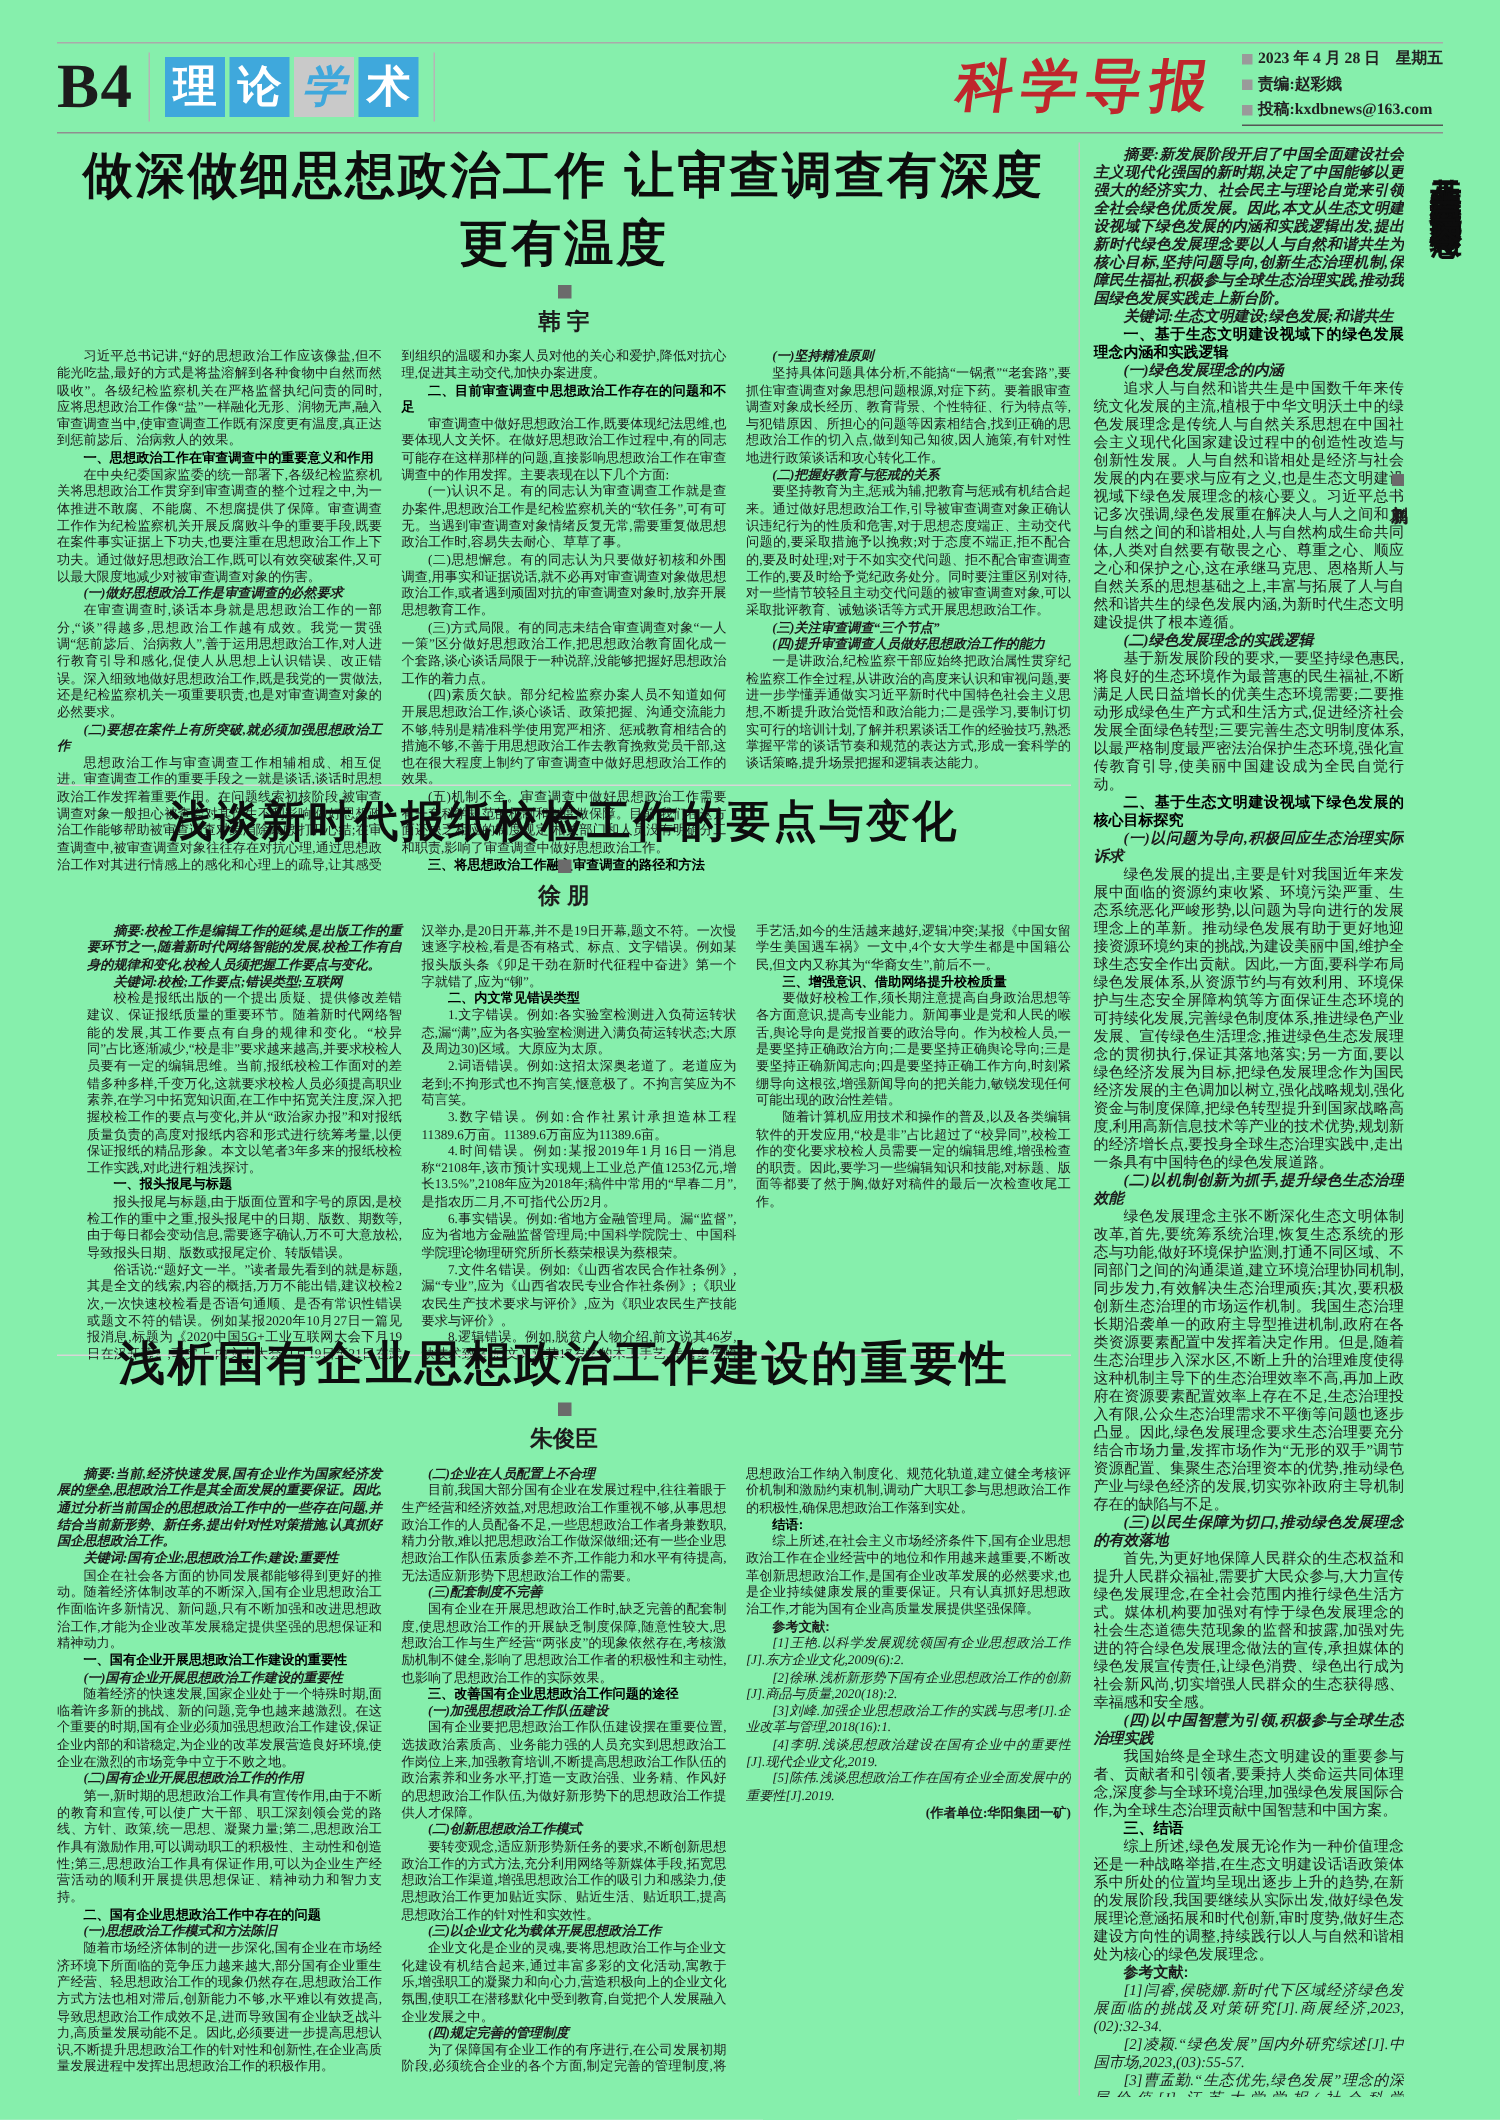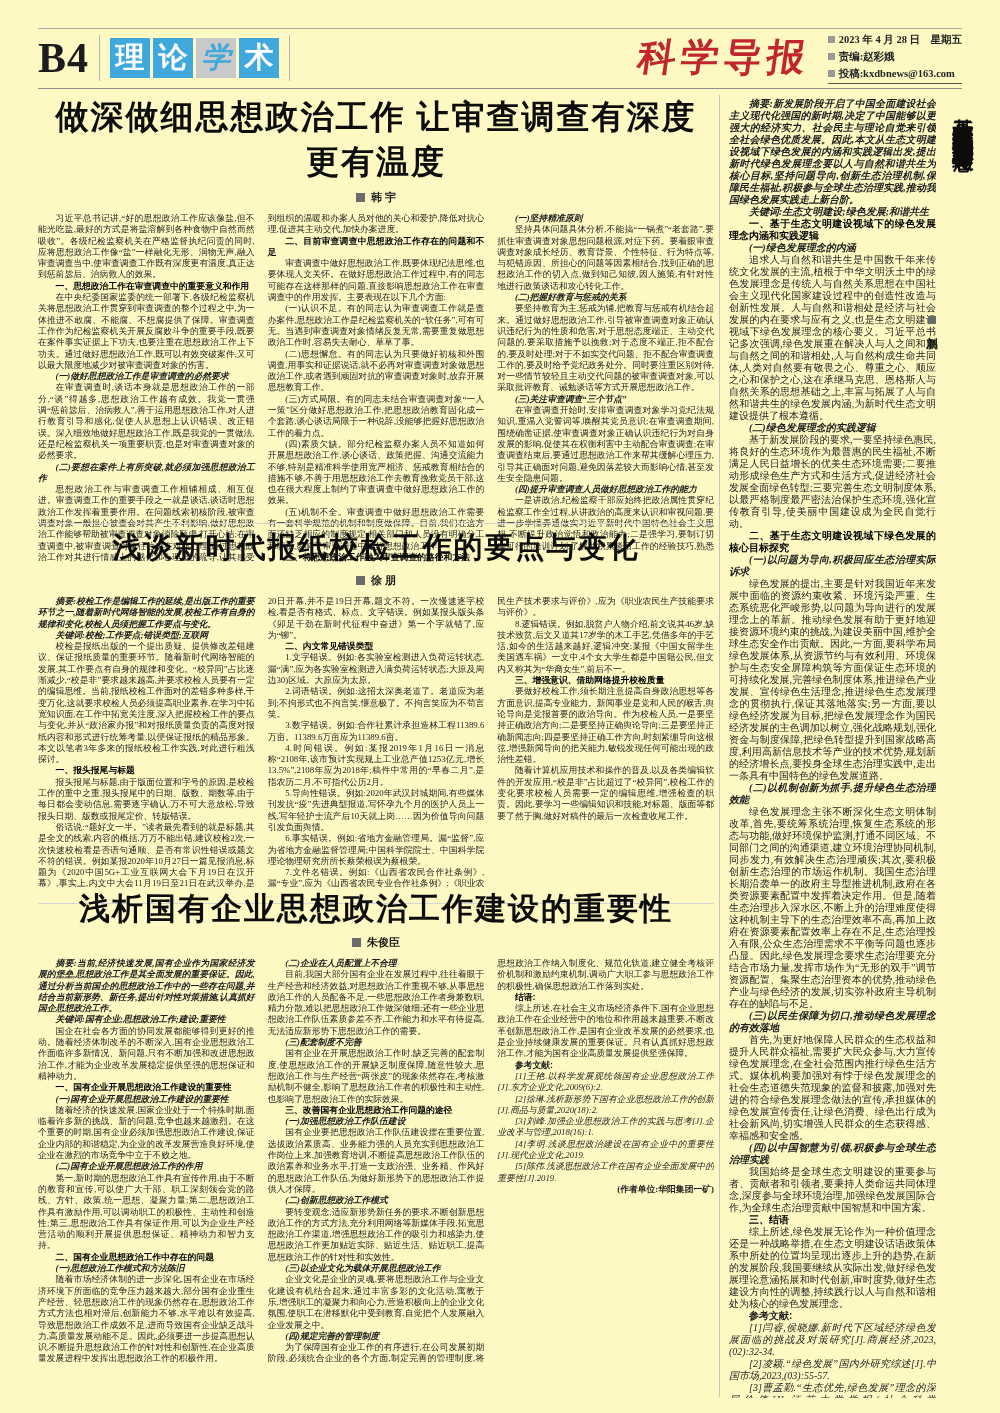--- a/index.html
+++ b/index.html
@@ -1,46 +1,46 @@
 <!DOCTYPE html>
 <html style="--accent: #3fa8dc; --red: #c0262c;"><head>
 <meta charset="utf-8">
 <style>
   :root{ --accent:#3fa8dc; --red:#c0262c; --ink:#1c1c1c; }
   *{margin:0;padding:0;box-sizing:border-box;}
   body{background:#e8e8e8;font-family:"Liberation Serif","DejaVu Serif",serif;color:var(--ink);}
-  .page{position:relative;width:1000px;height:1413px;background:#fef9c3;margin:0 auto;overflow:hidden;}
+  .page{position:relative;width:1000px;height:1413px;background:#86efac;margin:0 auto;overflow:hidden;}
 
   
   .topline{position:absolute;left:38px;width:924px;top:28px;border-top:1px solid #aaa;}
   .hdr{position:absolute;left:38px;top:31px;width:924px;height:58px;display:flex;justify-content:space-between;align-items:center;border-bottom:1px solid #8f8f8f;padding-bottom:4px;}
   .hdr-left{display:flex;align-items:center;gap:10px;}
   .edition{font-family:"Liberation Serif","DejaVu Serif",serif;font-weight:bold;font-size:42px;letter-spacing:1px;}
   .vdiv{width:1px;height:46px;background:#b5b5b5;}
   .logo{display:flex;gap:3px;align-items:center;}
   .lsq{width:40px;height:40px;background:var(--accent);color:#fff;font-family:"Liberation Sans","DejaVu Sans",sans-serif;font-weight:bold;font-size:29px;display:flex;align-items:center;justify-content:center;}
   .lsq.alt{background:#c9c9c9;color:var(--accent);font-style:italic;font-family:"Liberation Serif",serif;transform:none;}
   .hdr-right{display:flex;align-items:center;gap:18px;}
   .masthead{color:var(--red);font-weight:bold;font-size:38px;letter-spacing:5px;transform:skewX(-8deg);font-family:"Liberation Serif","DejaVu Serif",serif;}
   .hdr-info{font-size:10.5px;line-height:17px;color:#222;font-weight:bold;font-family:"Liberation Serif",serif;}
   .hdr-info .line{display:flex;align-items:center;}
   .isq{display:inline-block;width:7px;height:7px;background:#9a9a9a;margin-right:4px;flex:0 0 auto;}
   .hdr-info .line.last{border-bottom:1.5px solid #555;padding-bottom:1px;}
 
   
   .art{position:absolute;left:38px;width:676px;}
   .a-title{font-family:"Liberation Sans","DejaVu Sans",sans-serif;font-weight:bold;text-align:center;color:#0d0d0d;letter-spacing:2px;}
-  .byline{display:flex;justify-content:center;align-items:center;gap:6px;margin-top:5px;font-family:"Liberation Sans","DejaVu Sans",sans-serif;font-weight:bold;font-size:11px;}
+  .byline{display:flex;justify-content:center;align-items:center;gap:6px;margin-top:5px;font-family:"Liberation Sans","DejaVu Sans",sans-serif;font-weight:bold;font-size:15px;flex-direction:column;}
   .bsq{display:inline-block;width:9px;height:9px;background:#6b6b6b;}
   .cols{margin-top:8px;column-gap:13px;column-fill:auto;overflow:hidden;text-align:justify;font-size:8.8px;line-height:11.3px;}
   .cols3{column-count:3;}
   .sep{position:absolute;left:38px;width:676px;border-top:1px solid #d6d6d6;}
 
   .a1{top:95px;} .a1 .a-title{font-size:33px;} .a1 .cols{height:358px;}
-  .a2{top:528px;} .a2 .a-title{font-size:29px;} .a2 .cols{height:305px;}
+  .a2{top:528px;} .a2 .a-title{font-size:29px;} .a2 .cols{height:305px;margin-left:20px;}
   .a3{top:888px;} .a3 .a-title{font-size:31px;} .a3 .cols{height:414px;}
 
   
   .vline{position:absolute;left:719px;top:95px;height:1302px;border-left:1px solid #c4c4c4;}
   .a4-body{position:absolute;left:729px;top:98px;width:207px;height:1300px;overflow:hidden;text-align:justify;font-size:10px;line-height:12px;}
   .vtitle{position:absolute;left:949px;top:102px;height:500px;writing-mode:vertical-rl;font-family:"Liberation Sans","DejaVu Sans",sans-serif;font-weight:bold;font-size:21px;letter-spacing:1.5px;color:#0d0d0d;}
   .vauthor{position:absolute;left:924px;top:316px;writing-mode:vertical-rl;font-size:11px;font-weight:bold;display:flex;align-items:center;}
   .vauthor .bsq{width:8px;height:8px;margin-bottom:4px;}
 
   
@@ -112,21 +112,20 @@
         <p class="t-p">(二)思想懈怠。有的同志认为只要做好初核和外围调查,用事实和证据说话,就不必再对审查调查对象做思想政治工作,或者遇到顽固对抗的审查调查对象时,放弃开展思想教育工作。</p>
         <p class="t-p">(三)方式局限。有的同志未结合审查调查对象“一人一策”区分做好思想政治工作,把思想政治教育固化成一个套路,谈心谈话局限于一种说辞,没能够把握好思想政治工作的着力点。</p>
         <p class="t-p">(四)素质欠缺。部分纪检监察办案人员不知道如何开展思想政治工作,谈心谈话、政策把握、沟通交流能力不够,特别是精准科学使用宽严相济、惩戒教育相结合的措施不够,不善于用思想政治工作去教育挽救党员干部,这也在很大程度上制约了审查调查中做好思想政治工作的效果。</p>
         <p class="t-p">(五)机制不全。审查调查中做好思想政治工作需要有一套科学规范的机制和制度做保障。目前,我们在这方面还缺乏相应的制度规定,相关部门和人员没有明确分工和职责,影响了审查调查中做好思想政治工作。</p>
         <p class="t-h2">三、将思想政治工作融入审查调查的路径和方法</p>
         <p class="t-h3">(一)坚持精准原则</p>
         <p class="t-p">坚持具体问题具体分析,不能搞“一锅煮”“老套路”,要抓住审查调查对象思想问题根源,对症下药。要着眼审查调查对象成长经历、教育背景、个性特征、行为特点等,与犯错原因、所担心的问题等因素相结合,找到正确的思想政治工作的切入点,做到知己知彼,因人施策,有针对性地进行政策谈话和攻心转化工作。</p>
         <p class="t-h3">(二)把握好教育与惩戒的关系</p>
         <p class="t-p">要坚持教育为主,惩戒为辅,把教育与惩戒有机结合起来。通过做好思想政治工作,引导被审查调查对象正确认识违纪行为的性质和危害,对于思想态度端正、主动交代问题的,要采取措施予以挽救;对于态度不端正,拒不配合的,要及时处理;对于不如实交代问题、拒不配合审查调查工作的,要及时给予党纪政务处分。同时要注重区别对待,对一些情节较轻且主动交代问题的被审查调查对象,可以采取批评教育、诫勉谈话等方式开展思想政治工作。</p>
         <p class="t-h3">(三)关注审查调查“三个节点”</p>
-        <p class="t-p">在审查调查开始时,安排审查调查对象学习党纪法规知识,重温入党誓词等,唤醒其党员意识;在审查调查期间,围绕确凿证据,使审查调查对象正确认识违纪行为对自身发展的影响,促使其在权衡利害中主动配合审查调查;在审查调查结束后,要通过思想政治工作来帮其缓解心理压力,引导其正确面对问题,避免因落差较大而影响心情,甚至发生安全隐患问题。</p>
         <p class="t-h3">(四)提升审查调查人员做好思想政治工作的能力</p>
         <p class="t-p">一是讲政治,纪检监察干部应始终把政治属性贯穿纪检监察工作全过程,从讲政治的高度来认识和审视问题,要进一步学懂弄通做实习近平新时代中国特色社会主义思想,不断提升政治觉悟和政治能力;二是强学习,要制订切实可行的培训计划,了解并积累谈话工作的经验技巧,熟悉掌握平常的谈话节奏和规范的表达方式,形成一套科学的谈话策略,提升场景把握和逻辑表达能力。</p>
       </div>
   </div>
 
   <div class="sep" style="top:523px;"></div>
 
   <div class="art a2">
     <div class="a-title">浅谈新时代报纸校检工作的要点与变化</div>
     <div class="byline">
@@ -138,21 +137,20 @@
         <p class="t-kw">关键词:校检;工作要点;错误类型;互联网</p>
         <p class="t-p">校检是报纸出版的一个提出质疑、提供修改差错建议、保证报纸质量的重要环节。随着新时代网络智能的发展,其工作要点有自身的规律和变化。“校异同”占比逐渐减少,“校是非”要求越来越高,并要求校检人员要有一定的编辑思维。当前,报纸校检工作面对的差错多种多样,千变万化,这就要求校检人员必须提高职业素养,在学习中拓宽知识面,在工作中拓宽关注度,深入把握校检工作的要点与变化,并从“政治家办报”和对报纸质量负责的高度对报纸内容和形式进行统筹考量,以便保证报纸的精品形象。本文以笔者3年多来的报纸校检工作实践,对此进行粗浅探讨。</p>
         <p class="t-h2">一、报头报尾与标题</p>
         <p class="t-p">报头报尾与标题,由于版面位置和字号的原因,是校检工作的重中之重,报头报尾中的日期、版数、期数等,由于每日都会变动信息,需要逐字确认,万不可大意放松,导致报头日期、版数或报尾定价、转版错误。</p>
         <p class="t-p">俗话说:“题好文一半。”读者最先看到的就是标题,其是全文的线索,内容的概括,万万不能出错,建议校检2次,一次快速校检看是否语句通顺、是否有常识性错误或题文不符的错误。例如某报2020年10月27日一篇见报消息,标题为《2020中国5G+工业互联网大会下月19日在汉开幕》,事实上,内文中大会11月19日至21日在武汉举办,是20日开幕,并不是19日开幕,题文不符。一次慢速逐字校检,看是否有格式、标点、文字错误。例如某报头版头条《卯足干劲在新时代征程中奋进》第一个字就错了,应为“铆”。</p>
         <p class="t-h2">二、内文常见错误类型</p>
         <p class="t-p">1.文字错误。例如:各实验室检测进入负荷运转状态,漏“满”,应为各实验室检测进入满负荷运转状态;大原及周边30)区域。大原应为太原。</p>
         <p class="t-p">2.词语错误。例如:这招太深奥老道了。老道应为老到;不拘形式也不拘言笑,惬意极了。不拘言笑应为不苟言笑。</p>
         <p class="t-p">3.数字错误。例如:合作社累计承担造林工程11389.6万亩。11389.6万亩应为11389.6亩。</p>
         <p class="t-p">4.时间错误。例如:某报2019年1月16日一消息称“2108年,该市预计实现规上工业总产值1253亿元,增长13.5%”,2108年应为2018年;稿件中常用的“早春二月”,是指农历二月,不可指代公历2月。</p>
-        <p class="t-p">5.导向性错误。例如:2020年武汉封城期间,有些媒体刊发抗“疫”先进典型报道,写怀孕九个月的医护人员上一线,写年轻护士流产后10天就上岗……因为价值导向问题引发负面舆情。</p>
         <p class="t-p">6.事实错误。例如:省地方金融管理局。漏“监督”,应为省地方金融监督管理局;中国科学院院士、中国科学院理论物理研究所所长蔡荣根误为蔡根荣。</p>
         <p class="t-p">7.文件名错误。例如:《山西省农民合作社条例》,漏“专业”,应为《山西省农民专业合作社条例》;《职业农民生产技术要求与评价》,应为《职业农民生产技能要求与评价》。</p>
         <p class="t-p">8.逻辑错误。例如,脱贫户人物介绍,前文说其46岁,缺技术致贫,后文又道其17岁学的木工手艺,凭借多年的手艺活,如今的生活越来越好,逻辑冲突;某报《中国女留学生美国遇车祸》一文中,4个女大学生都是中国籍公民,但文内又称其为“华裔女生”,前后不一。</p>
         <p class="t-h2">三、增强意识、借助网络提升校检质量</p>
         <p class="t-p">要做好校检工作,须长期注意提高自身政治思想等各方面意识,提高专业能力。新闻事业是党和人民的喉舌,舆论导向是党报首要的政治导向。作为校检人员,一是要坚持正确政治方向;二是要坚持正确舆论导向;三是要坚持正确新闻志向;四是要坚持正确工作方向,时刻紧绷导向这根弦,增强新闻导向的把关能力,敏锐发现任何可能出现的政治性差错。</p>
         <p class="t-p">随着计算机应用技术和操作的普及,以及各类编辑软件的开发应用,“校是非”占比超过了“校异同”,校检工作的变化要求校检人员需要一定的编辑思维,增强检查的职责。因此,要学习一些编辑知识和技能,对标题、版面等都要了然于胸,做好对稿件的最后一次检查收尾工作。</p>
       </div>
   </div>
 
   <div class="sep" style="top:903px;"></div>

